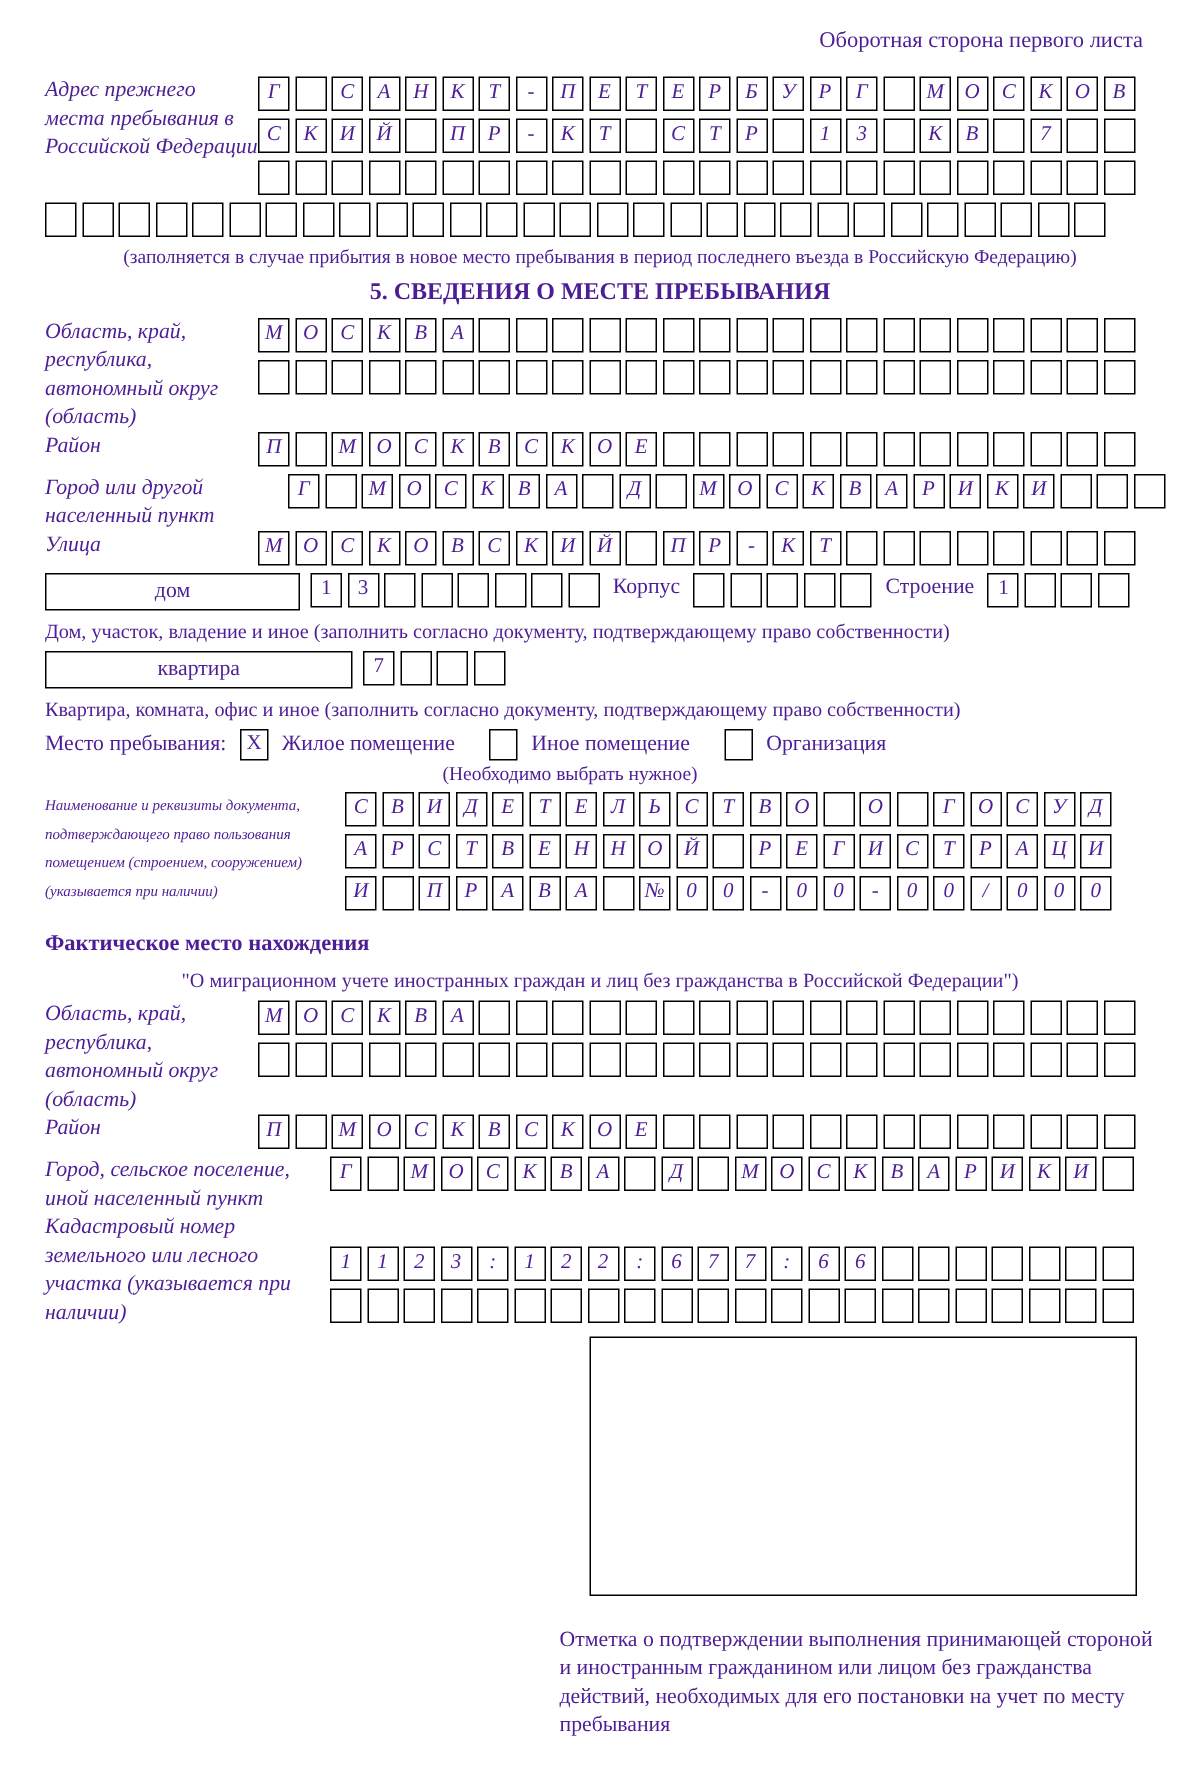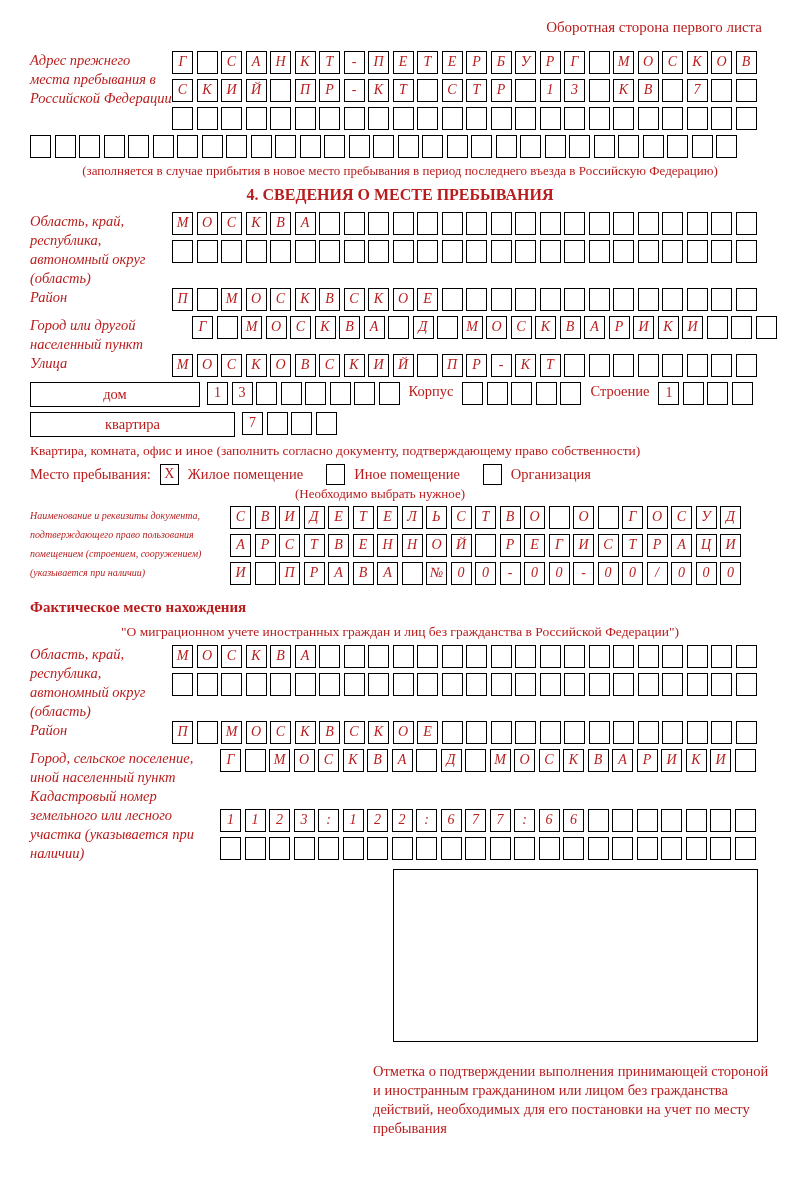--- a/index.html
+++ b/index.html
@@ -1,19 +1,19 @@
 <!DOCTYPE html>
 <html><head>
 <meta charset="utf-8">
 <style>
   html,body{margin:0;padding:0;background:#fff;}
   .page{
     width:800px;height:1180px;box-sizing:border-box;
     padding:18px 30px 0 30px;position:relative;
-    background:#fff;color:#b91c1c;
+    background:#fff;color:#4c1d95;
     font-family:"Liberation Serif","DejaVu Serif",serif;
     font-size:14.5px;line-height:19px;overflow:hidden;
   }
   .right-note{text-align:right;font-size:15px;padding-right:8px;}
   .formrow{display:flex;align-items:flex-start;font-style:italic;}
   .label{width:142px;flex:none;font-size:14.5px;line-height:19px;}
   .label-wide{width:200px;flex:none;font-size:10px;line-height:19px;}
   .label-190{width:190px;flex:none;font-size:14.5px;line-height:19px;}
   .rows{flex:1;}
   .cellrow{display:flex;gap:3.5px;margin-bottom:5px;}
@@ -169,21 +169,21 @@
       <span class="cell"></span>
       <span class="cell"></span>
       <span class="cell"></span>
       <span class="cell"></span>
       <span class="cell"></span>
       <span class="cell"></span>
       <span class="cell"></span>
     </div>
   <div class="caption">(заполняется в случае прибытия в новое место пребывания в период последнего въезда в Российскую Федерацию)</div>
 
-  <div class="section-title">4. СВЕДЕНИЯ О МЕСТЕ ПРЕБЫВАНИЯ</div>
+  <div class="section-title">5. СВЕДЕНИЯ О МЕСТЕ ПРЕБЫВАНИЯ</div>
 
   <div class="formrow">
     <div class="label">Область, край, республика, автономный округ (область)</div>
     <div class="rows">
       <div class="cellrow">
           <span class="cell">М</span>
           <span class="cell">О</span>
           <span class="cell">С</span>
           <span class="cell">К</span>
           <span class="cell">В</span>
@@ -347,20 +347,21 @@
         <span class="cell"></span>
       </div>
     <div class="unit-label">Строение</div>
     <div class="cellrow" style="margin-bottom:0;">
         <span class="cell">1</span>
         <span class="cell"></span>
         <span class="cell"></span>
         <span class="cell"></span>
       </div>
   </div>
+  <div class="caption-left">Дом, участок, владение и иное (заполнить согласно документу, подтверждающему право собственности)</div>
 
   <div class="inline-row">
     <div class="named-box kv-box">квартира</div>
     <div class="cellrow" style="margin-bottom:0;">
         <span class="cell">7</span>
         <span class="cell"></span>
         <span class="cell"></span>
         <span class="cell"></span>
       </div>
   </div>

